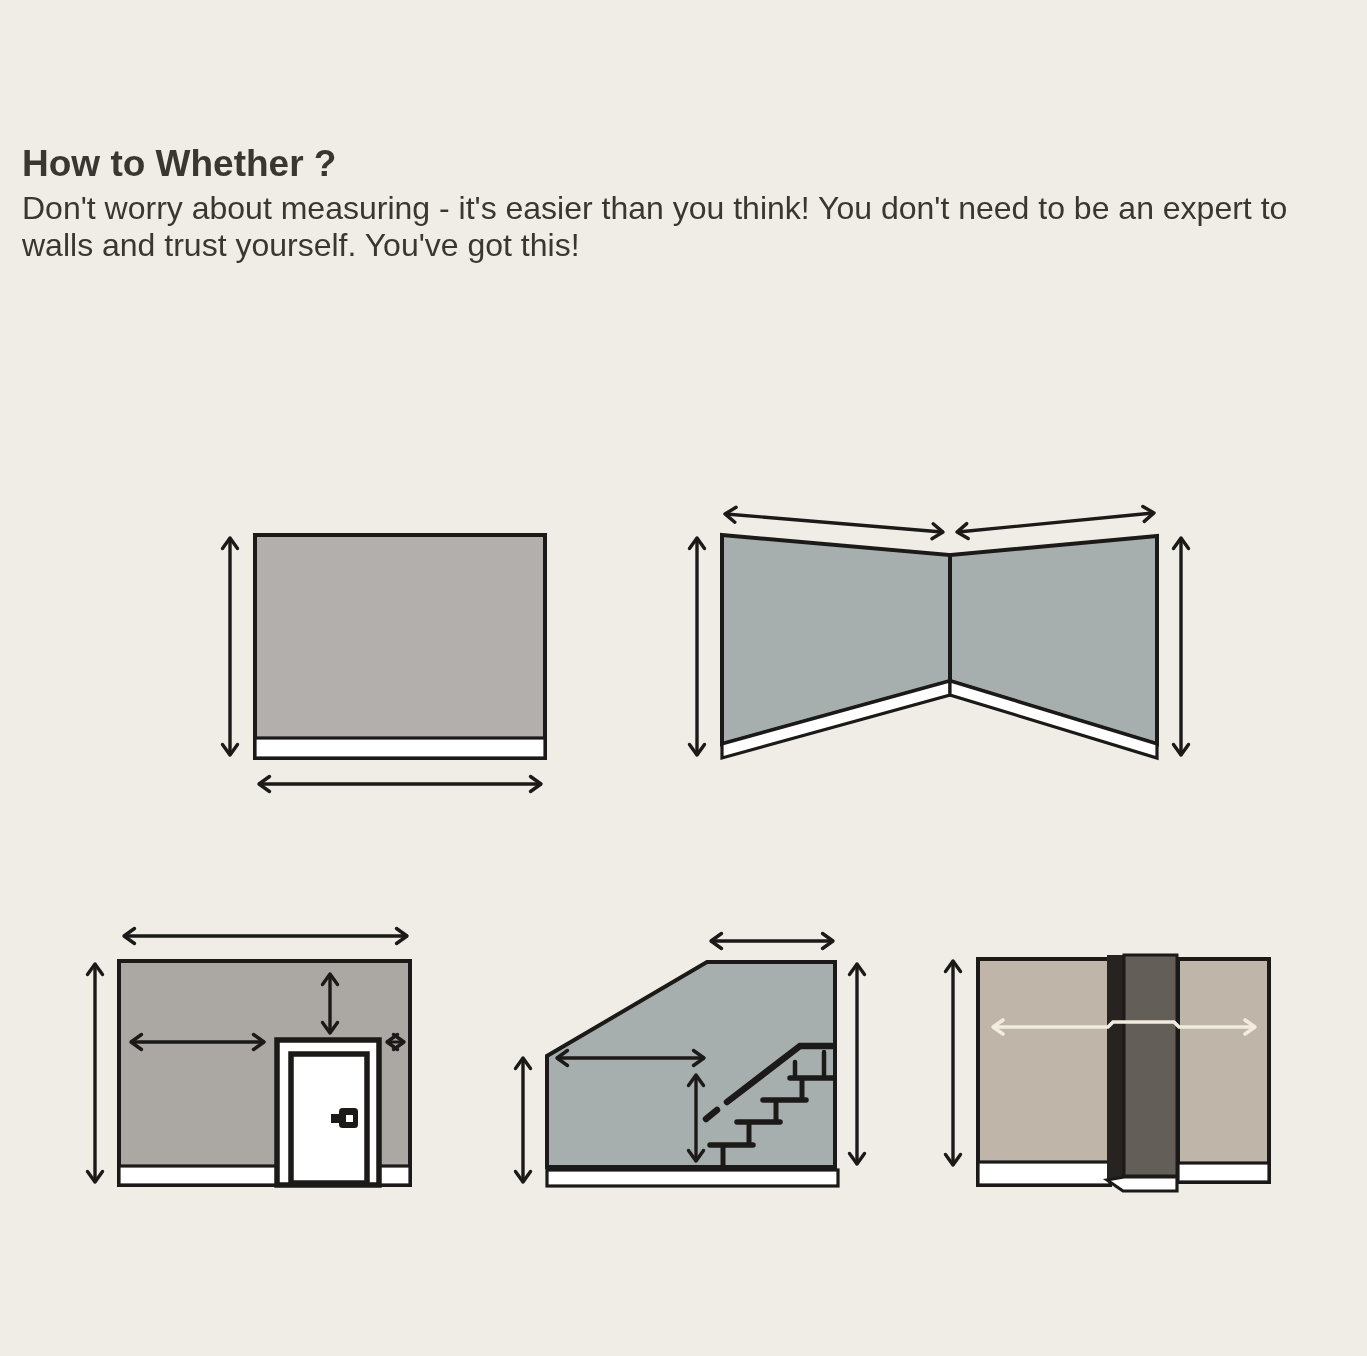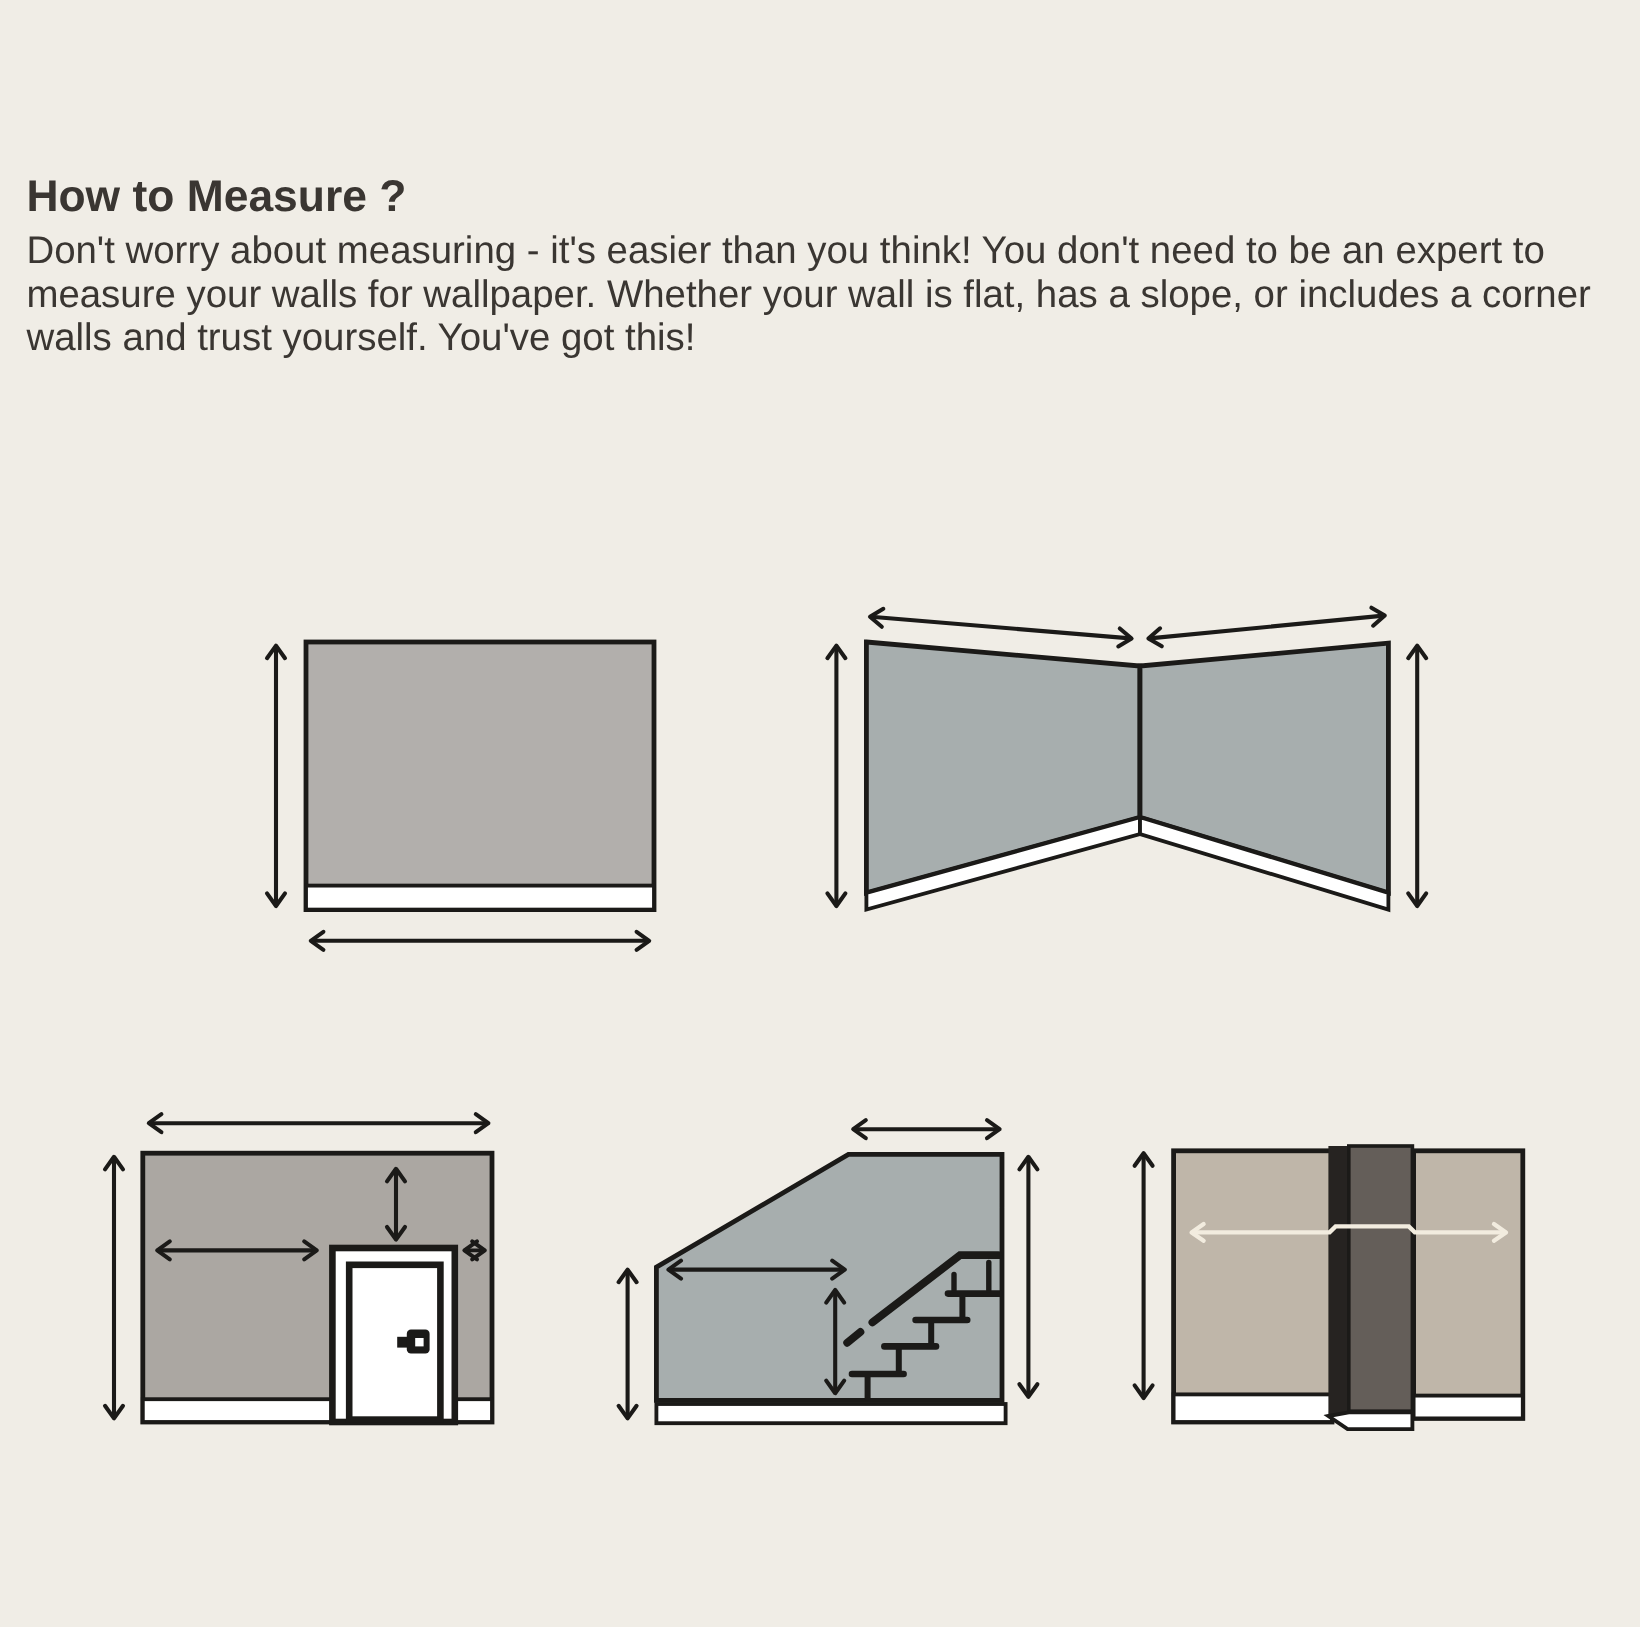--- a/index.html
+++ b/index.html
@@ -30,25 +30,24 @@
     <defs>
       <marker id="mb" markerUnits="userSpaceOnUse" markerWidth="28" markerHeight="28" viewBox="-14 -14 28 28" refX="-1" refY="0" orient="auto-start-reverse">
         <path d="M-10.5,-7.5 L0,0 L-10.5,7.5" fill="none" stroke="#1b1a18" stroke-width="3.4" stroke-linecap="round" stroke-linejoin="round"></path>
       </marker>
       <marker id="mw" markerUnits="userSpaceOnUse" markerWidth="28" markerHeight="28" viewBox="-14 -14 28 28" refX="-1" refY="0" orient="auto-start-reverse">
         <path d="M-10,-7 L0,0 L-10,7" fill="none" stroke="#f2ecdf" stroke-width="3.6" stroke-linecap="round" stroke-linejoin="round"></path>
       </marker>
     </defs>
   </svg>
 
-  <div class="title">How to Measure ?</div>
+  <div class="title">How to Whether ?</div>
 
   <div class="intro">
     <div>Don't worry about measuring - it's easier than you think! You don't need to be an expert to</div>
-    <div>measure your walls for wallpaper. Whether your wall is flat, has a slope, or includes a corner</div>
     <div>walls and trust yourself. You've got this!</div>
   </div>
 
   <svg class="diagram" style="left:205px;top:495px" width="400" height="315" viewBox="205 495 400 315" role="img">
     <rect x="255" y="535" width="290" height="223" class="wallstroke" style="fill:var(--wall-flat)"></rect>
     <rect x="255" y="738" width="290" height="20" class="basestroke" style="fill:var(--white)"></rect>
     <line x1="230" y1="539" x2="230" y2="754" class="shaft" marker-start="url(#mb)" marker-end="url(#mb)"></line>
     <line x1="260" y1="784" x2="540" y2="784" class="shaft" marker-start="url(#mb)" marker-end="url(#mb)"></line>
   </svg>
 

